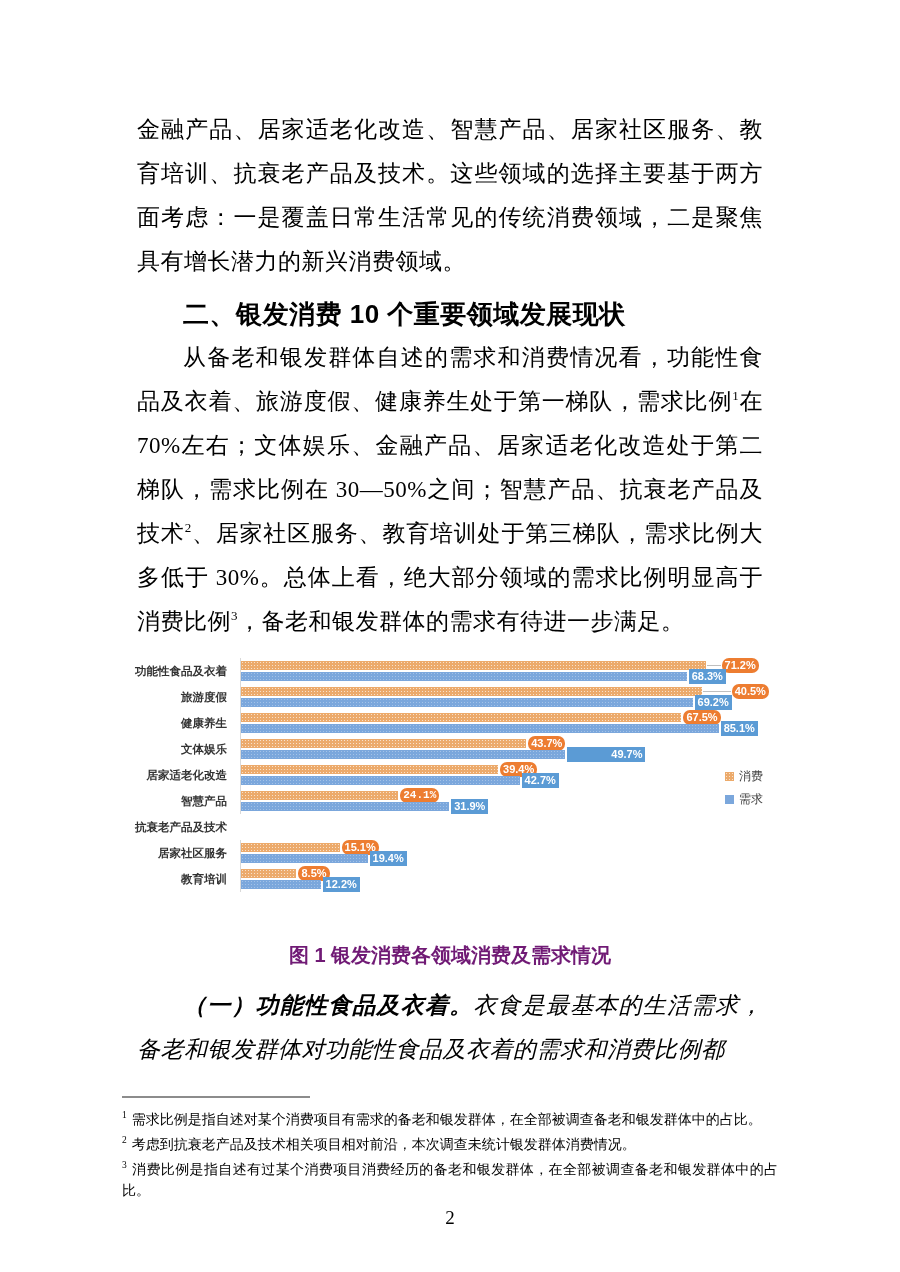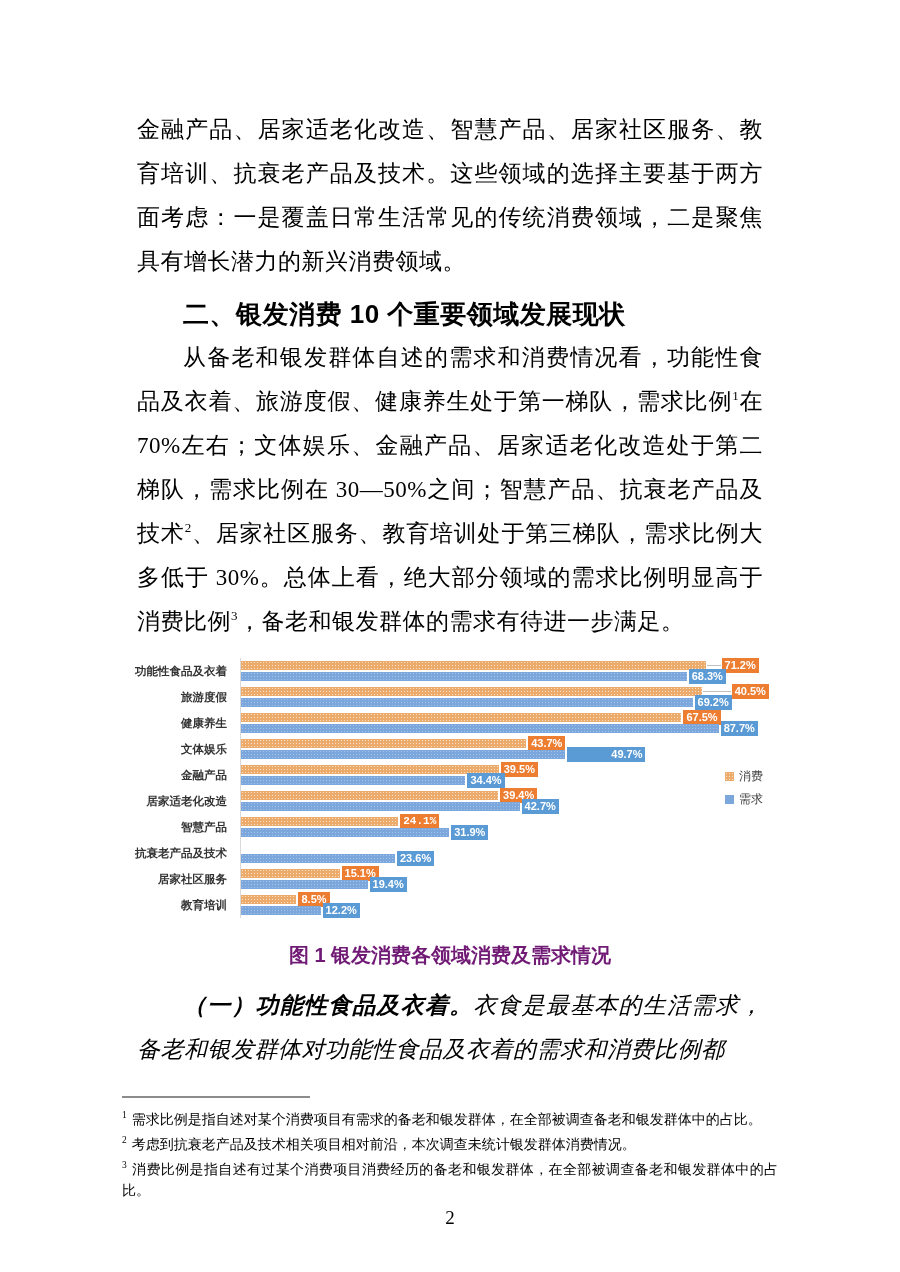--- a/index.html
+++ b/index.html
@@ -41,21 +41,21 @@
   .bar-demand {
     top:14px; height:9px; background-color:#7ba7dc;
     background-image:radial-gradient(rgba(255,255,255,.3) .7px, transparent 1px);
     background-size:3px 3px;
   }
   .vlabel {
     position:absolute; height:15px; line-height:15px; padding:0 3px;
     font-family:"Liberation Sans","DejaVu Sans",sans-serif;
     font-size:11px; font-weight:bold; color:#fff; white-space:nowrap;
   }
-  .vl-consume { top:0; background:#ed7d31; }
+  .vl-consume { top:0; background:#ed7d31;border-radius:7px; }
   .vl-demand  { top:11px; background:#5b9bd5; }
   .leader { position:absolute; top:7px; height:1px; background:#bfbfbf; }
   .legend {
     position:absolute; right:0; top:110px;
     font-family:"Liberation Sans","DejaVu Sans",sans-serif;
     font-size:12px; color:#404040;
   }
   .legend-item { display:flex; align-items:center; margin-bottom:6px; }
   .swatch { width:9px; height:9px; margin-right:5px; }
   .swatch-consume {
@@ -113,65 +113,52 @@
               <div class="bar bar-demand" style="width: 86.5%;"></div>
               <div class="vlabel vl-demand" style="left: calc(86.5% + 2px);">69.2%</div>
             </div>
           </div>
           <div class="chart-row">
             <div class="cat-label">健康养生</div>
             <div class="plot">
               <div class="bar bar-consume" style="width: 84.375%;"></div>
               <div class="vlabel vl-consume" style="left: calc(84.375% + 2px);">67.5%</div>
               <div class="bar bar-demand" style="width: 91.5%;"></div>
-              <div class="vlabel vl-demand" style="left: calc(91.5% + 2px);">87.7%</div>
+              <div class="vlabel vl-demand" style="left: calc(91.5% + 2px);">85.1%</div>
             </div>
           </div>
           <div class="chart-row">
             <div class="cat-label">文体娱乐</div>
             <div class="plot">
               <div class="bar bar-consume" style="width: 54.625%;"></div>
               <div class="vlabel vl-consume" style="left: calc(54.625% + 2px);">43.7%</div>
               <div class="bar bar-demand" style="width: 62.125%;"></div>
               <div class="vlabel vl-demand" style="left: calc(62.125% + 2px); padding-left: 44px;">49.7%</div>
             </div>
           </div>
           <div class="chart-row">
-            <div class="cat-label">金融产品</div>
-            <div class="plot">
-              <div class="bar bar-consume" style="width: 49.375%;"></div>
-              <div class="vlabel vl-consume" style="left: calc(49.375% + 2px);">39.5%</div>
-              <div class="bar bar-demand" style="width: 43%;"></div>
-              <div class="vlabel vl-demand" style="left: calc(43% + 2px);">34.4%</div>
-            </div>
-          </div>
-          <div class="chart-row">
             <div class="cat-label">居家适老化改造</div>
             <div class="plot">
               <div class="bar bar-consume" style="width: 49.25%;"></div>
               <div class="vlabel vl-consume" style="left: calc(49.25% + 2px);">39.4%</div>
               <div class="bar bar-demand" style="width: 53.375%;"></div>
               <div class="vlabel vl-demand" style="left: calc(53.375% + 2px);">42.7%</div>
             </div>
           </div>
           <div class="chart-row">
             <div class="cat-label">智慧产品</div>
             <div class="plot">
               <div class="bar bar-consume" style="width: 30.125%;"></div>
               <div class="vlabel vl-consume" style="left: calc(30.125% + 2px); font-family: Liberation Mono, monospace;">24.1%</div>
               <div class="bar bar-demand" style="width: 39.875%;"></div>
               <div class="vlabel vl-demand" style="left: calc(39.875% + 2px);">31.9%</div>
             </div>
           </div>
           <div class="chart-row">
             <div class="cat-label">抗衰老产品及技术</div>
-            <div class="plot">
-              <div class="bar bar-demand" style="width: 29.5%;"></div>
-              <div class="vlabel vl-demand" style="left: calc(29.5% + 2px);">23.6%</div>
-            </div>
           </div>
           <div class="chart-row">
             <div class="cat-label">居家社区服务</div>
             <div class="plot">
               <div class="bar bar-consume" style="width: 18.875%;"></div>
               <div class="vlabel vl-consume" style="left: calc(18.875% + 2px);">15.1%</div>
               <div class="bar bar-demand" style="width: 24.25%;"></div>
               <div class="vlabel vl-demand" style="left: calc(24.25% + 2px);">19.4%</div>
             </div>
           </div>

